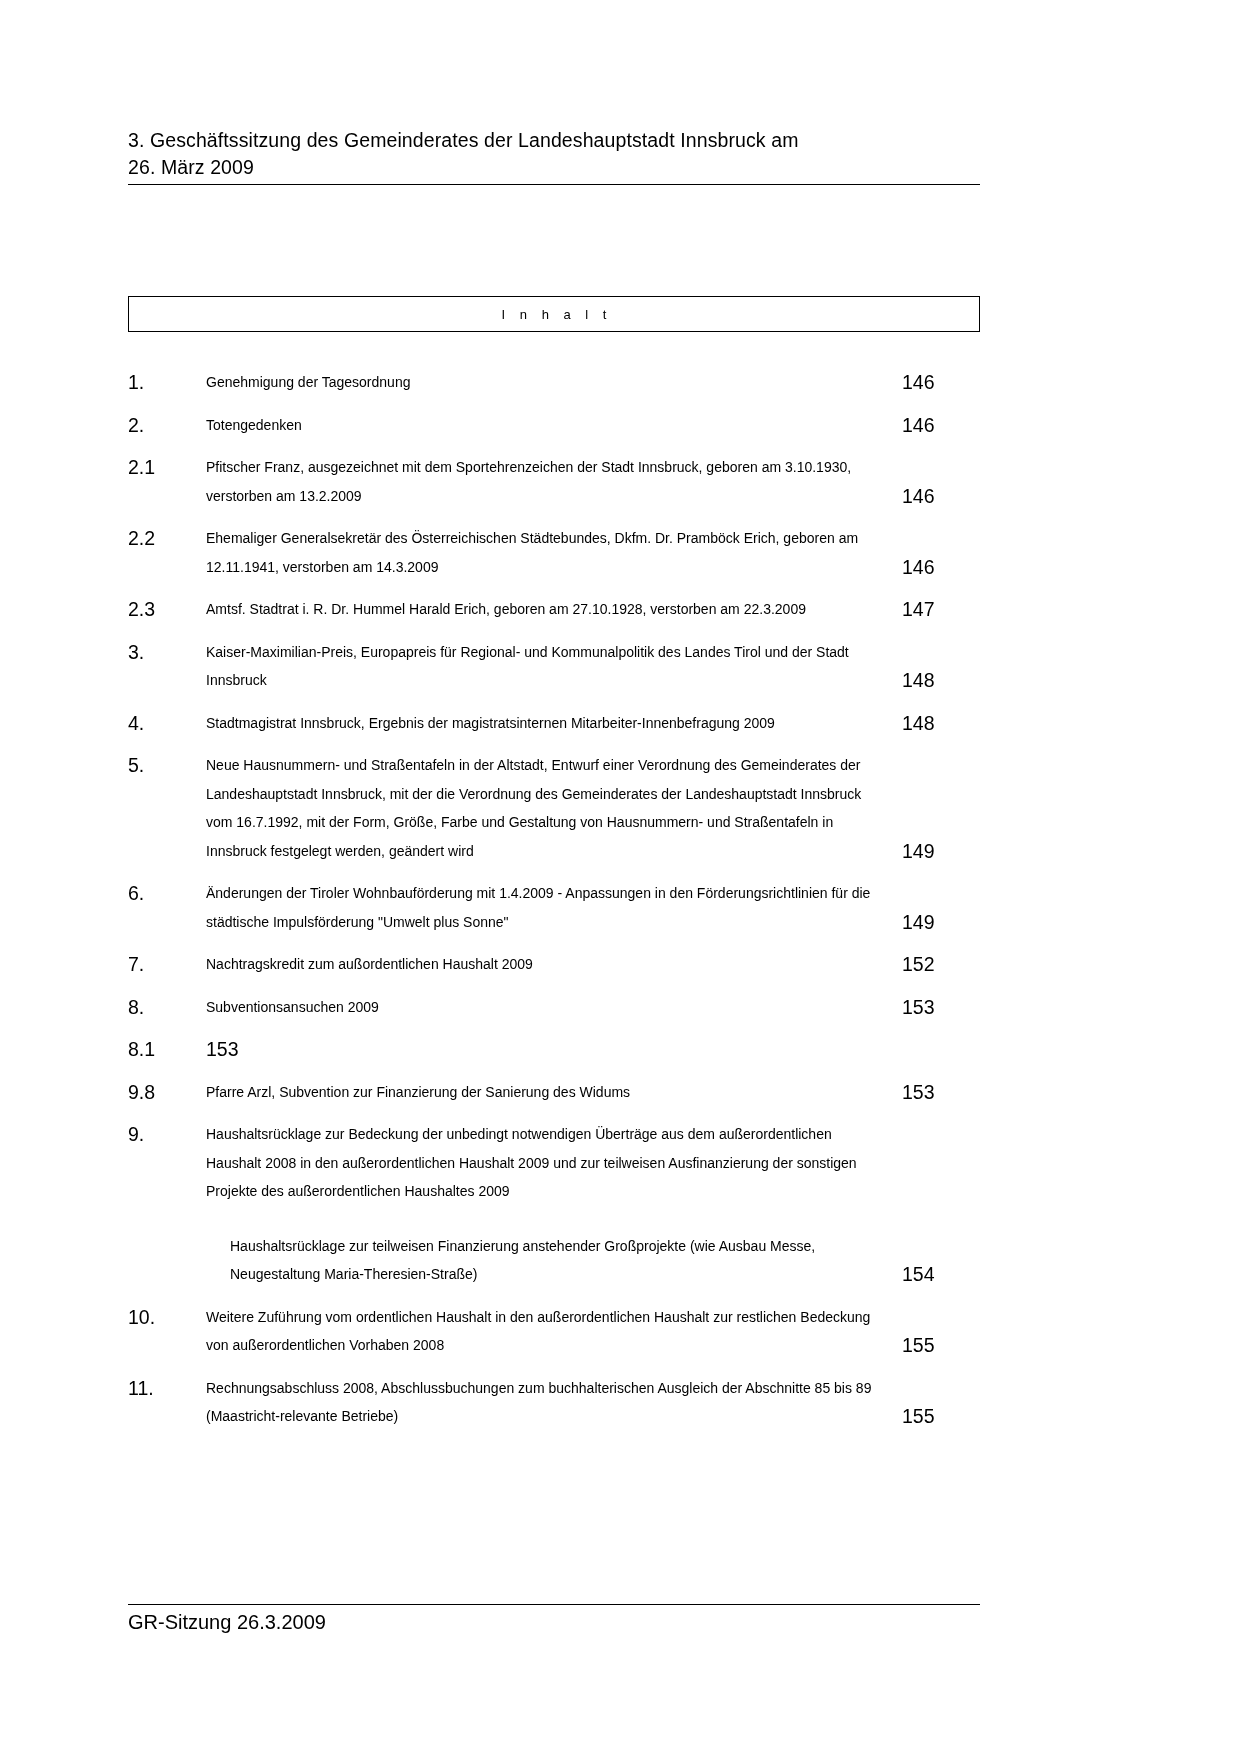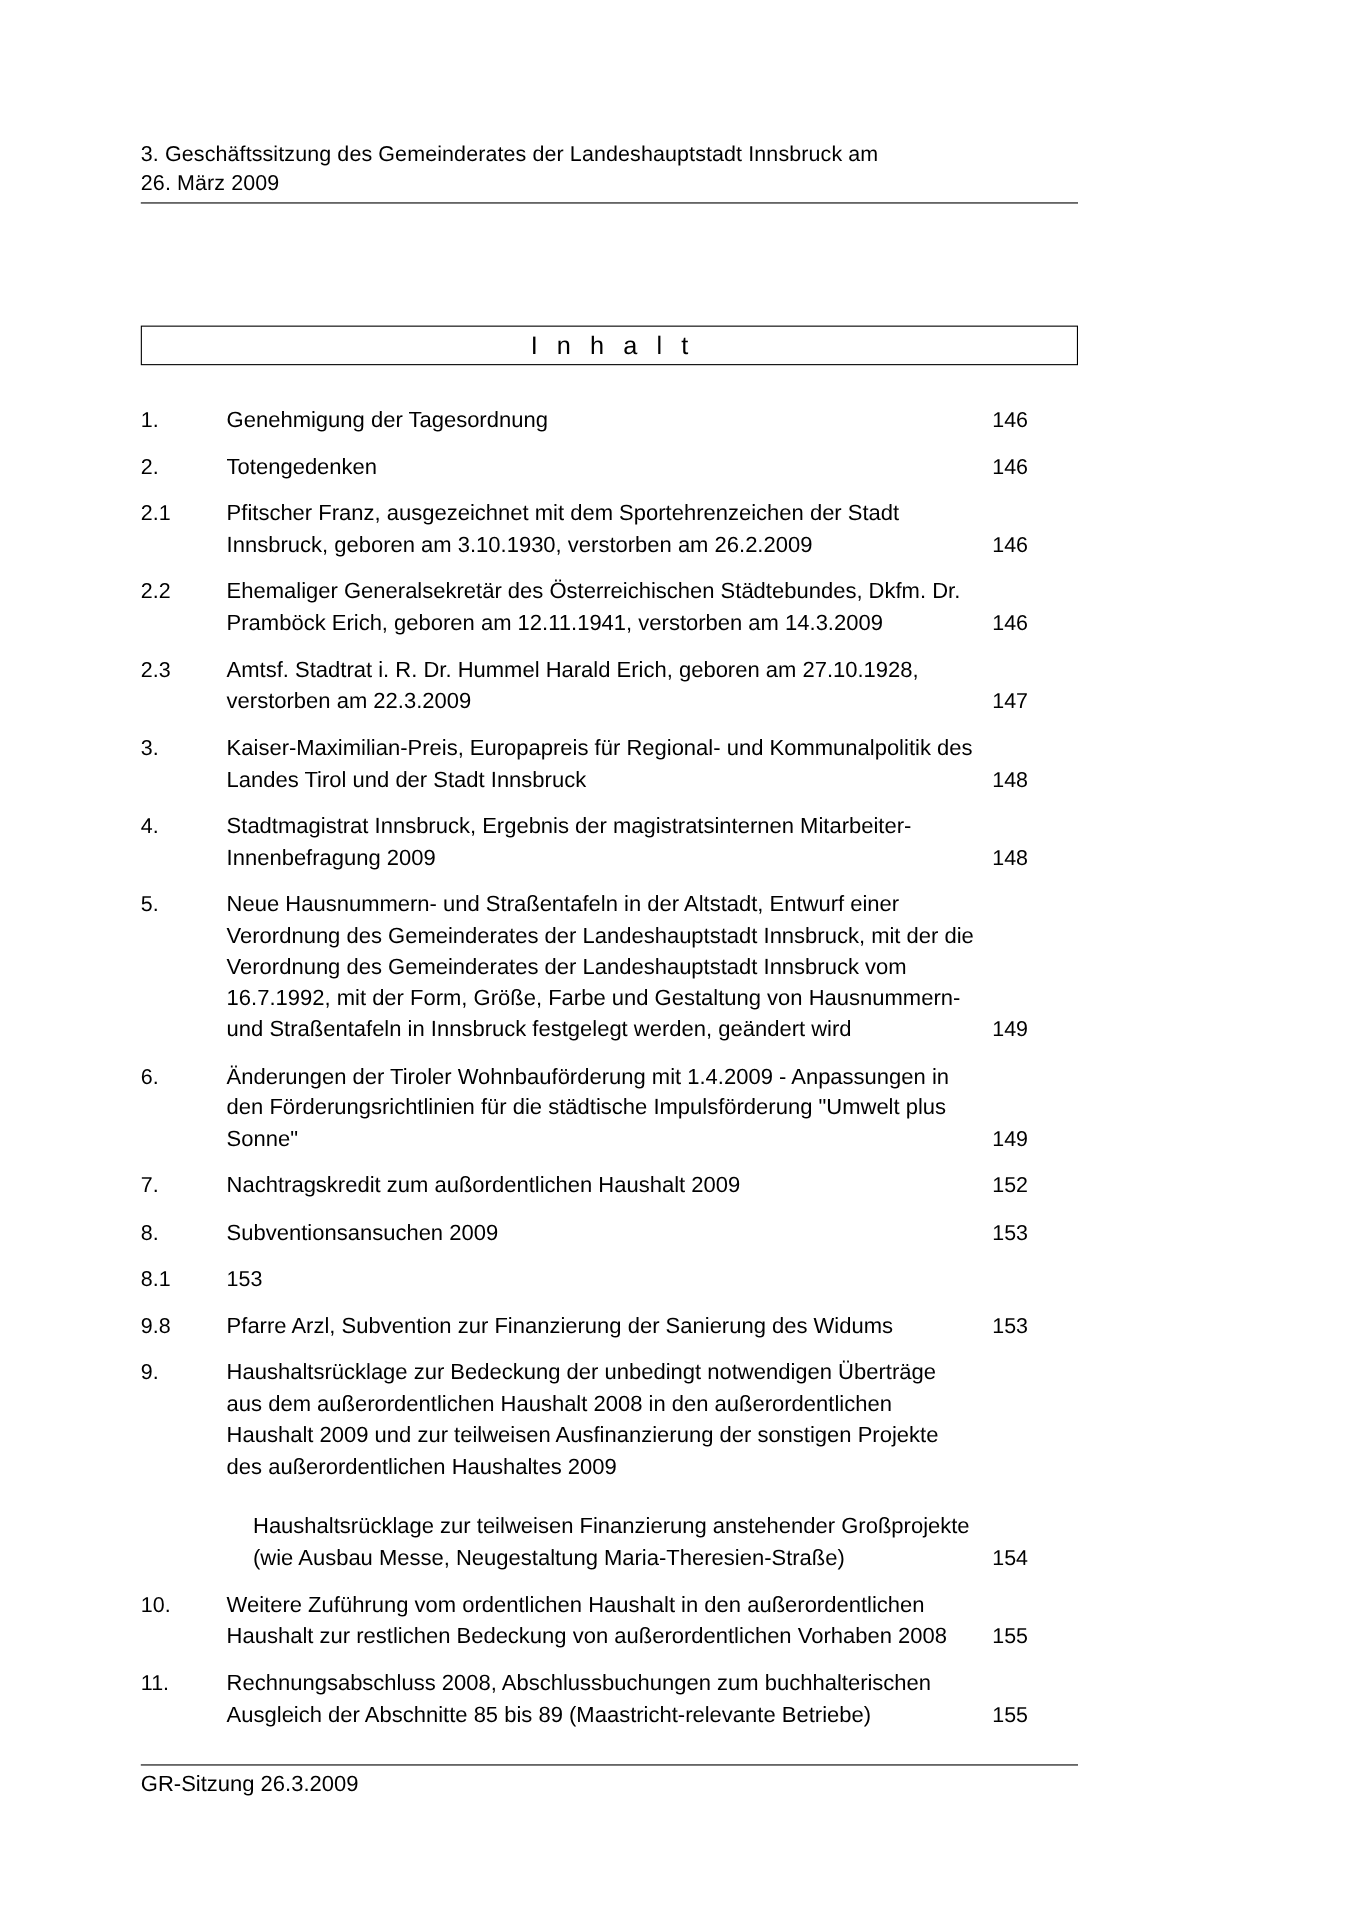--- a/index.html
+++ b/index.html
@@ -48,21 +48,21 @@
     top: 296px;
     width: 852px;
     height: 36px;
     border: 1px solid #000000;
     box-sizing: border-box;
     display: flex;
     align-items: center;
     justify-content: center;
   }
   .inhalt-title {
-    font-size: 23px;
+    font-size: 13px;
     letter-spacing: 5.5px;
     text-indent: 5.5px;
   }
   
   .toc {
     position: absolute;
     left: 128px;
     top: 368px;
     width: 852px;
   }
@@ -72,21 +72,21 @@
     margin-bottom: 14px;
   }
   .toc-num {
     width: 78px;
     flex: 0 0 78px;
     font-size: 19.5px;
     line-height: 28.5px;
   }
   .toc-text {
     flex: 1 1 auto;
-    font-size: 20px;
+    font-size: 14px;
     line-height: 28.5px;
     padding-right: 14px;
   }
   .toc-text .sub-para {
     margin-top: 26px;
     margin-left: 24px;
   }
   .toc-page {
     width: 78px;
     flex: 0 0 78px;
@@ -141,21 +141,21 @@
       <div class="toc-row">
         <div class="toc-num">2.</div>
         <div class="toc-text">
           <div>Totengedenken</div>
         </div>
         <div class="toc-page">146</div>
       </div>
       <div class="toc-row">
         <div class="toc-num">2.1</div>
         <div class="toc-text">
-          <div>Pfitscher Franz, ausgezeichnet mit dem Sportehrenzeichen der Stadt Innsbruck, geboren am 3.10.1930, verstorben am 26.2.2009</div>
+          <div>Pfitscher Franz, ausgezeichnet mit dem Sportehrenzeichen der Stadt Innsbruck, geboren am 3.10.1930, verstorben am 13.2.2009</div>
         </div>
         <div class="toc-page bottom">146</div>
       </div>
       <div class="toc-row">
         <div class="toc-num">2.2</div>
         <div class="toc-text">
           <div>Ehemaliger Generalsekretär des Österreichischen Städtebundes, Dkfm. Dr. Pramböck Erich, geboren am 12.11.1941, verstorben am 14.3.2009</div>
         </div>
         <div class="toc-page bottom">146</div>
       </div>

